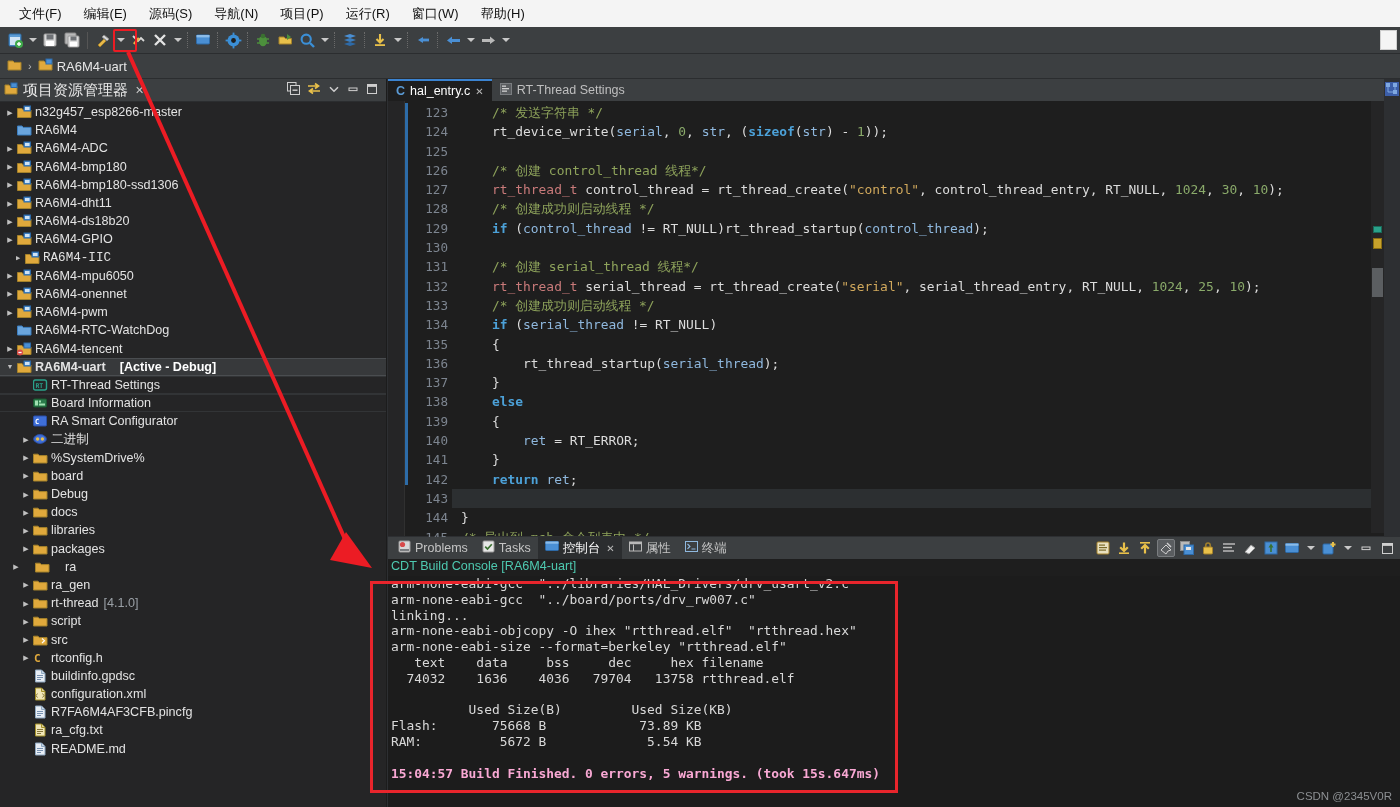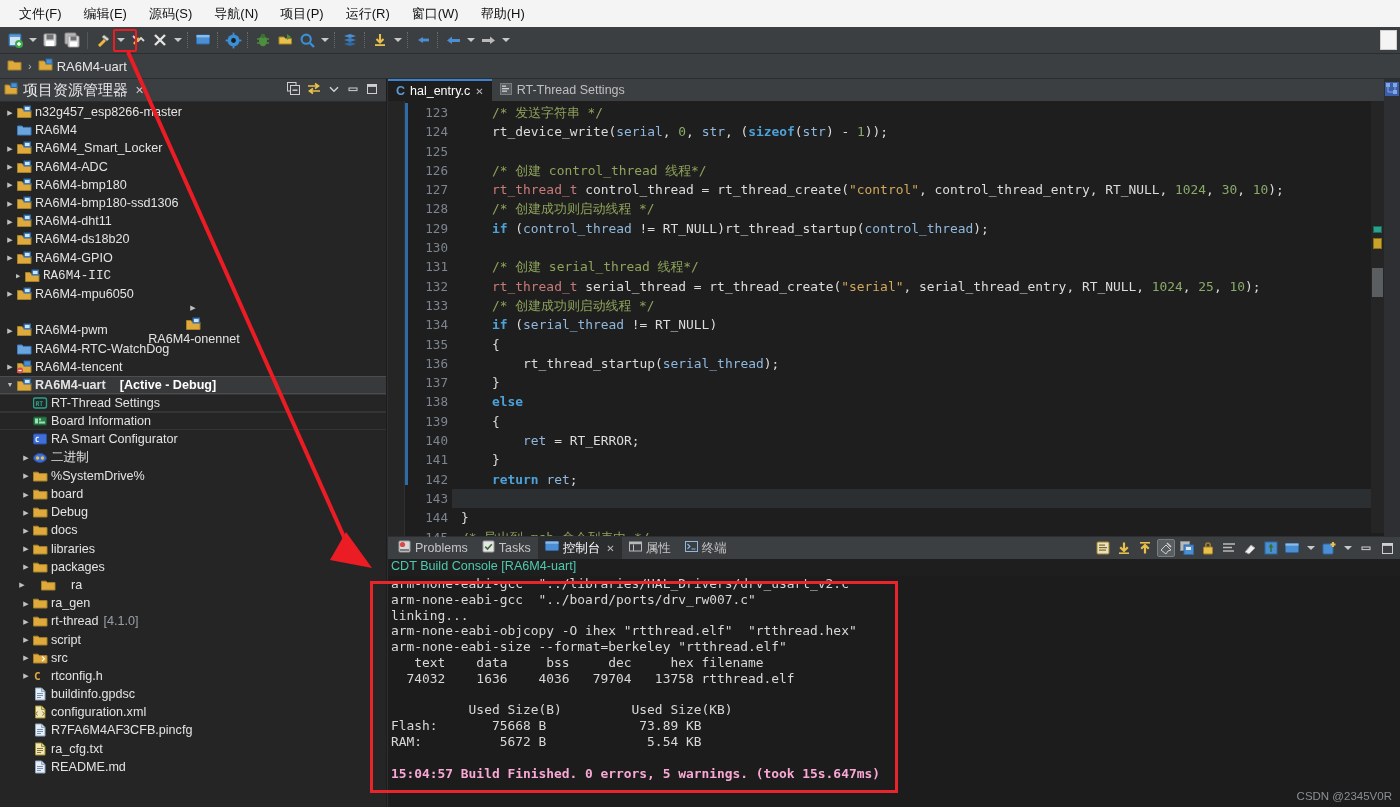--- a/index.html
+++ b/index.html
@@ -389,31 +389,20 @@
         </div>
         <div class="trow" style="padding-left: 4px;">
           <span class="arrow closed"></span>
           <span class="ticon">
             <svg width="15" height="14" viewBox="0 0 15 14">
               <path d="M0.5 3.5h4.5L6.3 5H14v7.5H0.5z" fill="#e0a93c" stroke="#a5822a"></path>
               <rect x="7" y="1" width="6.5" height="5" fill="#4a8fd4" stroke="#2d6aa8"></rect>
               <rect x="8" y="2" width="4.5" height="3" fill="#cfe3f5"></rect>
             </svg>
           </span>
-          <span class="tlabel">RA6M4_Smart_Locker</span>
-        </div>
-        <div class="trow" style="padding-left: 4px;">
-          <span class="arrow closed"></span>
-          <span class="ticon">
-            <svg width="15" height="14" viewBox="0 0 15 14">
-              <path d="M0.5 3.5h4.5L6.3 5H14v7.5H0.5z" fill="#e0a93c" stroke="#a5822a"></path>
-              <rect x="7" y="1" width="6.5" height="5" fill="#4a8fd4" stroke="#2d6aa8"></rect>
-              <rect x="8" y="2" width="4.5" height="3" fill="#cfe3f5"></rect>
-            </svg>
-          </span>
           <span class="tlabel">RA6M4-ADC</span>
         </div>
         <div class="trow" style="padding-left: 4px;">
           <span class="arrow closed"></span>
           <span class="ticon">
             <svg width="15" height="14" viewBox="0 0 15 14">
               <path d="M0.5 3.5h4.5L6.3 5H14v7.5H0.5z" fill="#e0a93c" stroke="#a5822a"></path>
               <rect x="7" y="1" width="6.5" height="5" fill="#4a8fd4" stroke="#2d6aa8"></rect>
               <rect x="8" y="2" width="4.5" height="3" fill="#cfe3f5"></rect>
             </svg>
@@ -479,21 +468,21 @@
           <span class="arrow closed"></span>
           <span class="ticon">
             <svg width="15" height="14" viewBox="0 0 15 14">
               <path d="M0.5 3.5h4.5L6.3 5H14v7.5H0.5z" fill="#e0a93c" stroke="#a5822a"></path>
               <rect x="7" y="1" width="6.5" height="5" fill="#4a8fd4" stroke="#2d6aa8"></rect>
               <rect x="8" y="2" width="4.5" height="3" fill="#cfe3f5"></rect>
             </svg>
           </span>
           <span class="tlabel">RA6M4-mpu6050</span>
         </div>
-        <div class="trow" style="padding-left: 4px; flex-direction: column;">
+        <div class="trow" style="padding-left: 4px;">
           <span class="arrow closed"></span>
           <span class="ticon">
             <svg width="15" height="14" viewBox="0 0 15 14">
               <path d="M0.5 3.5h4.5L6.3 5H14v7.5H0.5z" fill="#e0a93c" stroke="#a5822a"></path>
               <rect x="7" y="1" width="6.5" height="5" fill="#4a8fd4" stroke="#2d6aa8"></rect>
               <rect x="8" y="2" width="4.5" height="3" fill="#cfe3f5"></rect>
             </svg>
           </span>
           <span class="tlabel">RA6M4-onennet</span>
         </div>
@@ -631,21 +620,21 @@
         </div>
         <div class="trow" style="padding-left: 20px;">
           <span class="arrow closed"></span>
           <span class="ticon">
             <svg width="15" height="14" viewBox="0 0 15 14">
               <path d="M0.5 3.2h4.5L6.3 4.6H14V12H0.5z" fill="#e0a93c" stroke="#a5822a"></path>
             </svg>
           </span>
           <span class="tlabel">packages</span>
         </div>
-        <div class="trow" style="padding-left: 16px; gap: 12px;">
+        <div class="trow" style="padding-left: 10px; gap: 12px;">
           <span class="arrow closed"></span>
           <span class="ticon">
             <svg width="15" height="14" viewBox="0 0 15 14">
               <path d="M0.5 3.2h4.5L6.3 4.6H14V12H0.5z" fill="#e0a93c" stroke="#a5822a"></path>
             </svg>
           </span>
           <span class="tlabel">ra</span>
         </div>
         <div class="trow" style="padding-left: 20px;">
           <span class="arrow closed"></span>

